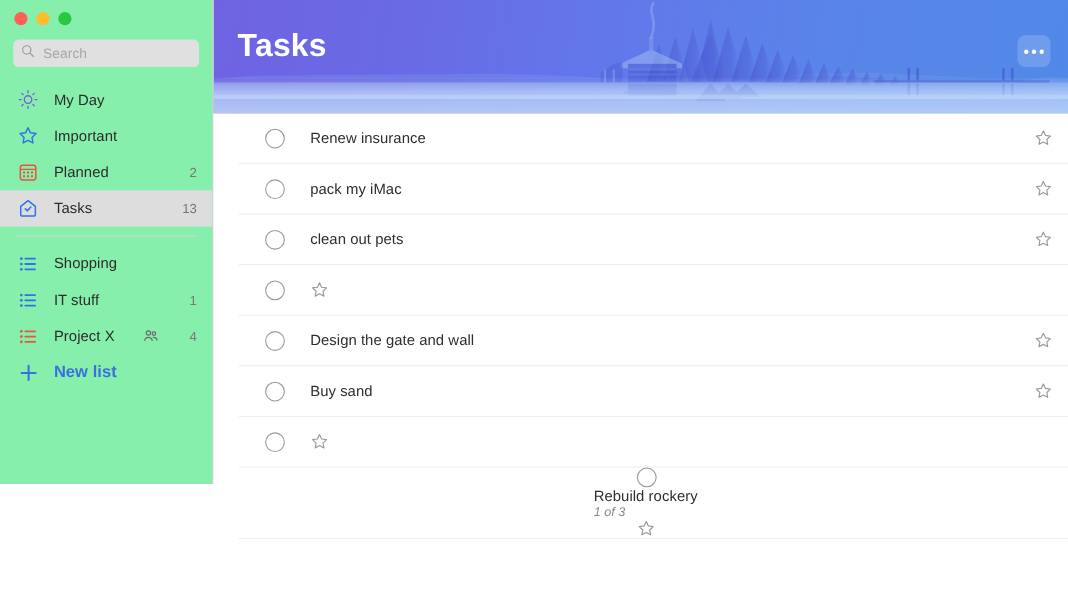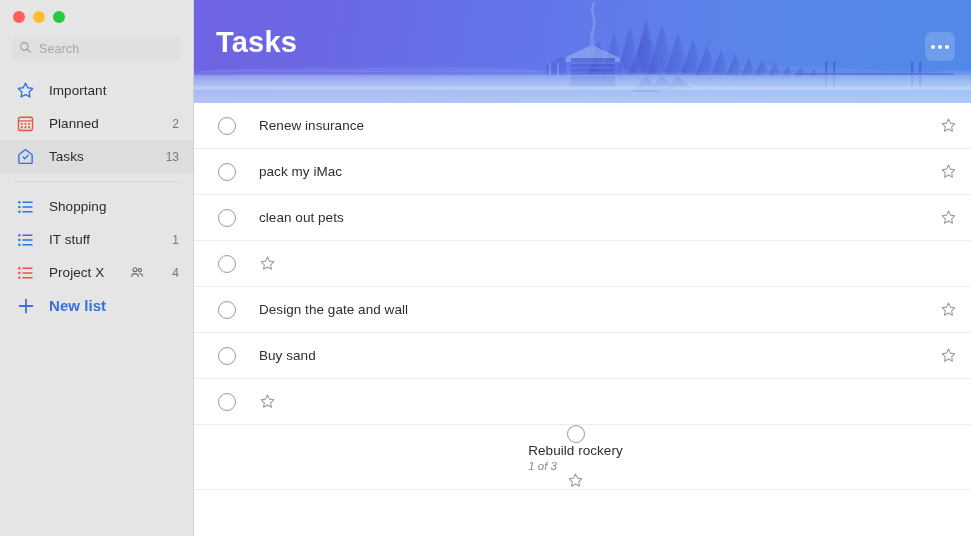--- a/index.html
+++ b/index.html
@@ -5,22 +5,22 @@
   * { margin:0; padding:0; box-sizing:border-box; }
   html, body {
     width:971px; height:536px; overflow:hidden;
     font-family:"Liberation Sans", sans-serif;
     background:#ffffff;
   }
   .app { position:relative; width:971px; height:536px; display:flex; }
 
   
   .sidebar {
-    width:194px; height:536px; flex:0 0 194px;
-    background:#e5e5e5;
+    width:194px; height:440px; flex:0 0 194px;
+    background:#86efac;
     border-right:1px solid #d0d0d0;
     position:relative;
   }
   .traffic {
     display:flex; gap:8px; padding:11px 0 0 13px; height:32px; align-items:flex-start;
   }
   .light { width:12px; height:12px; border-radius:50%; }
   .light.red    { background:#ff5f57; }
   .light.yellow { background:#febc2e; }
   .light.green  { background:#28c840; }
@@ -67,21 +67,21 @@
   .scene { position:absolute; inset:0; width:100%; height:100%; }
   .more-btn {
     position:absolute; right:16px; top:32px; width:30px; height:29px;
     border-radius:7px; background:rgba(255,255,255,0.17);
     display:flex; align-items:center; justify-content:center; gap:3px;
     z-index:6; cursor:default;
   }
   .more-btn i { width:4px; height:4px; border-radius:50%; background:#fff; display:block; }
 
   
-  .tasklist { background:#fff; }
+  .tasklist { background:#fff;margin-left:23px; }
   .task-row {
     display:flex; align-items:center; min-height:46px;
     border-bottom:1px solid #eeeeee;
     padding:0 14px 0 0; cursor:default;
   }
   .task-row.tall { min-height:51px;flex-direction:column; }
   .cb {
     width:18px; height:18px; border-radius:50%;
     border:1.3px solid #9a9a9a; flex:0 0 18px;
     margin:0 23px 0 24px;
@@ -111,20 +111,39 @@
             <circle cx="6.6" cy="6.6" r="4.6" fill="none" stroke="#9b9b9b" stroke-width="1.3"></circle>
             <line x1="10" y1="10" x2="14" y2="14" stroke="#9b9b9b" stroke-width="1.3" stroke-linecap="round"></line>
           </svg>
         </span>
         <span class="ph">Search</span>
       </div>
     </div>
 
     <div class="nav">
 
+      <div class="nav-item">
+        <span class="nav-icon">
+          <svg width="19" height="19" viewBox="0 0 20 20">
+            <circle cx="10" cy="10" r="3.6" fill="none" stroke="#7a5cd6" stroke-width="1.3"></circle>
+            <g stroke="#7a5cd6" stroke-width="1.25" stroke-linecap="round">
+              <line x1="10" y1="1.6" x2="10" y2="3.4"></line>
+                <line x1="10" y1="16.6" x2="10" y2="18.4"></line>
+              <line x1="1.6" y1="10" x2="3.4" y2="10"></line>
+                <line x1="16.6" y1="10" x2="18.4" y2="10"></line>
+              <line x1="4.1" y1="4.1" x2="5.3" y2="5.3"></line>
+                <line x1="14.7" y1="14.7" x2="15.9" y2="15.9"></line>
+              <line x1="15.9" y1="4.1" x2="14.7" y2="5.3"></line>
+                <line x1="5.3" y1="14.7" x2="4.1" y2="15.9"></line>
+            </g>
+          </svg>
+        </span>
+        <span class="nav-label">My Day</span>
+        <span class="nav-count"></span>
+      </div>
 
       <div class="nav-item">
         <span class="nav-icon">
           <svg width="19" height="19" viewBox="0 0 20 20">
             <path d="M10 2.2l2.35 4.9 5.3.72-3.87 3.7.96 5.28L10 14.3l-4.74 2.5.96-5.28L2.35 7.82l5.3-.72z" fill="none" stroke="#2f72ea" stroke-width="1.4" stroke-linejoin="round"></path>
           </svg>
         </span>
         <span class="nav-label">Important</span>
         <span class="nav-count"></span>
       </div>

